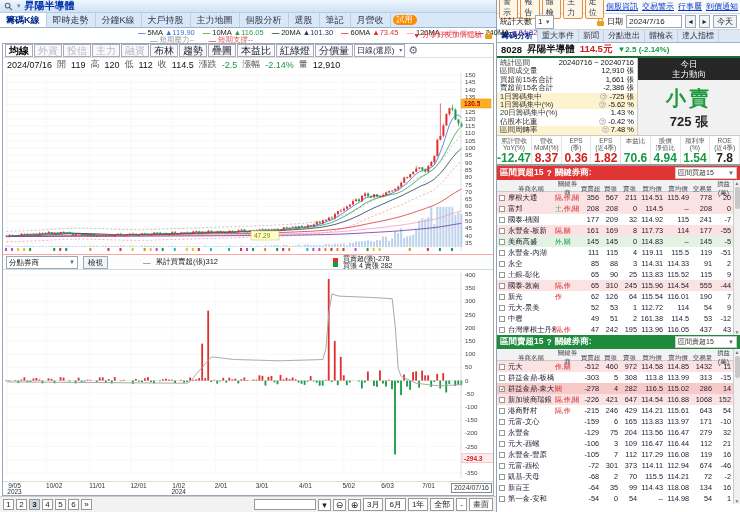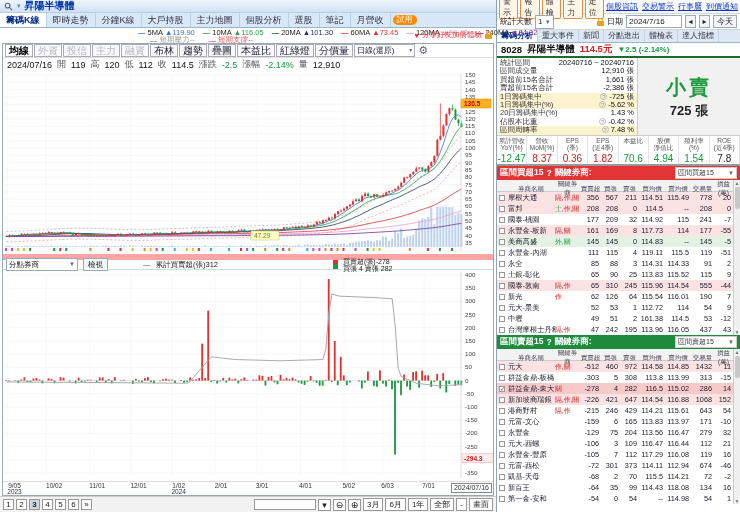--- a/index.html
+++ b/index.html
@@ -21,27 +21,27 @@
   .leg-item{display:flex;gap:2px;align-items:center;}
   .dash{font-weight:bold;}
   .promo{position:absolute;right:4px;top:2px;color:#e03030;display:flex;align-items:center;gap:3px;font-size:7.5px;}
   .lock{width:7px;height:5px;background:#e8a020;border-radius:1px;position:relative;display:inline-block;margin-top:3px;}
   .lock:before{content:"";position:absolute;top:-3px;left:1px;width:3px;height:3px;border:1px solid #e8a020;border-bottom:none;border-radius:3px 3px 0 0;}
   .chart-box{flex:1;margin:0 2px;border:1px solid #98a8b8;display:flex;flex-direction:column;overflow:hidden;background:#fff;}
   .ctoolbar{height:14px;display:flex;align-items:center;gap:1px;padding:0 2px;border-bottom:1px solid #e0e0e0;}
   .cbtn{border:1px solid #aab;background:#f7f9fb;font-size:10px;line-height:11px;padding:0 3px;color:#223;white-space:nowrap;}
   .cbtn.on{background:#fff;font-weight:bold;color:#000;}
   .cbtn.dim{color:#b8b8c0;}
-  .csel{border:1px solid #aab;background:#fff;font-size:8px;line-height:11px;padding:0 2px;color:#223;display:flex;gap:15px;align-items:center;}
+  .csel{border:1px solid #aab;background:#fff;font-size:8px;line-height:11px;padding:0 2px;color:#223;display:flex;gap:5px;align-items:center;}
   .gear{font-size:11px;color:#667;line-height:11px;margin-left:2px;}
   .ohlc{height:13px;display:flex;align-items:center;gap:5px;padding:0 4px;font-size:9px;white-space:nowrap;}
   .ohlc .lb{color:#555;}
   .ohlc .v{color:#111;}
   .ohlc .g{color:#159a44;}
-  .divider{height:16px;border-top:6px solid #fca5a5;border-bottom:1px solid #cdd;display:flex;align-items:center;gap:5px;padding:0 3px;font-size:7.5px;background:#fdfdfd;}
+  .divider{height:16px;border-top:1px solid #fca5a5;border-bottom:1px solid #cdd;display:flex;align-items:center;gap:5px;padding:0 3px;font-size:7.5px;background:#fdfdfd;}
   .psel{border:1px solid #9ab;background:#fff;padding:0 2px;line-height:11px;display:flex;align-items:center;gap:4px;width:72px;justify-content:space-between;}
   .pbtn{border:1px solid #9ab;background:#f2f5f8;padding:0 4px;line-height:11px;}
   .flowleg{display:flex;flex-direction:column;line-height:7px;font-size:7px;}
   .barico{width:5px;height:9px;background:linear-gradient(#e03030 50%,#1a9a44 50%);display:inline-block;}
   .xaxis{height:14px;position:relative;font-size:6.5px;color:#333;border-top:1px solid #ddd;}
   .xaxis span{position:absolute;top:1px;line-height:6px;white-space:pre;text-align:center;}
   .datebox{position:absolute;right:1px;top:0;border:1px solid #888;background:#fff;padding:1px 2px;font-size:7px;}
   .btoolbar{height:16px;display:flex;align-items:center;gap:2px;padding:0 3px;background:#f2f2f2;border-top:1px solid #ccc;}
   .pg{min-width:11px;height:11px;border:1px solid #999;background:#fff;display:flex;align-items:center;justify-content:center;font-size:8px;padding:0 1px;}
   .pg.active{background:#cfd8e2;font-weight:bold;}
@@ -74,21 +74,21 @@
   .stat-row.hl{background:#fdf3cf;}
   .qm{color:#999;border:1px solid #bbb;border-radius:50%;width:7px;height:7px;line-height:6px;text-align:center;display:inline-block;font-size:6px;margin-right:2px;}
   .trend{flex:1;border-left:1px solid #ccc;display:flex;flex-direction:column;}
   .trend-head{background:#262626;color:#fff;text-align:center;font-size:8.5px;line-height:10px;padding:1px 0;}
   .trend-body{flex:1;background:#f1f1f1;display:flex;flex-direction:column;align-items:center;justify-content:center;gap:1px;}
   .trend-act{font-size:20px;font-weight:bold;letter-spacing:3px;}
   .trend-amt{font-size:13px;font-weight:bold;color:#222;}
   .rfin{height:30px;display:flex;border-bottom:2px solid #999;text-align:center;}
   .fin-col{flex:1;border-right:1px solid #e4e4e4;display:flex;flex-direction:column;justify-content:space-between;padding:1px 0;}
   .fin-h{font-size:6.5px;color:#555;white-space:pre-line;line-height:7px;}
-  .fin-v{font-size:10px;font-weight:normal;line-height:9px;}
+  .fin-v{font-size:12px;font-weight:bold;line-height:9px;}
   .cg{color:#159a44;} .cr{color:#d02020;} .ck{color:#222;}
   .tbl-head{height:14px;display:flex;align-items:center;color:#fff;font-weight:bold;font-size:8.5px;padding:0 3px;gap:3px;}
   .tbl-head.buy{background:#e23434;}
   .tbl-head.sell{background:#1e8a3c;}
   .tbl-head .ksel{margin-left:auto;background:#fff;color:#333;font-weight:normal;border:1px solid #ccc;font-size:7px;line-height:10px;padding:0 2px;display:flex;gap:3px;align-items:center;width:62px;justify-content:space-between;}
   .tbl-wrap{position:relative;}
   .grid{display:grid;grid-template-columns:10px 48px 25px 21px 19px 19px 26px 26px 23px 19px;}
   .colhdr{background:#f2f2f2;border-bottom:1px solid #ccc;height:12px;font-size:6.5px;color:#445;align-items:center;text-align:center;width:236px;}
   .trow{height:11px;font-size:7.3px;align-items:center;width:236px;}
   .trow .num{text-align:right;padding-right:2px;color:#223;}
@@ -1116,20 +1116,24 @@
           </div>
           <div class="stat-row hl">
             <span class="sl">區間周轉率</span>
             <span style="display: flex;">
               <span class="qm">?</span>
               <span class="sv">7.48 %</span>
             </span>
           </div>
         </div>
       <div class="trend">
+        <div class="trend-head">
+          <div>今日</div>
+          <div>主力動向</div>
+        </div>
         <div class="trend-body">
           <div class="trend-act" id="trendact" style="color: rgb(29, 154, 61);">小賣</div>
           <div class="trend-amt">725 張</div>
         </div>
       </div>
     </div>
     <div class="rfin" id="rfin">
         <div class="fin-col">
           <div class="fin-h">累計營收
 YoY(%)</div>

